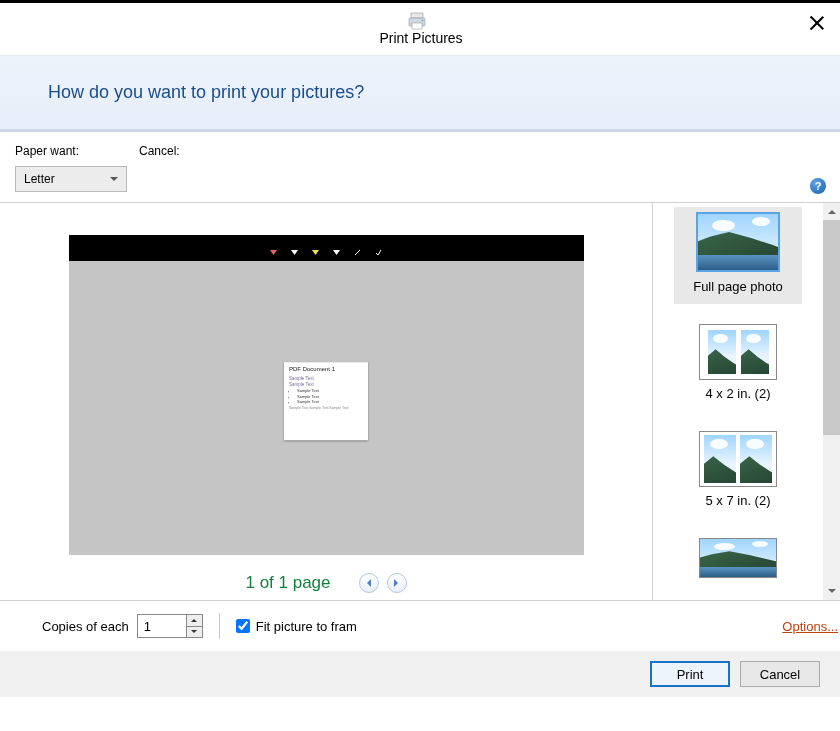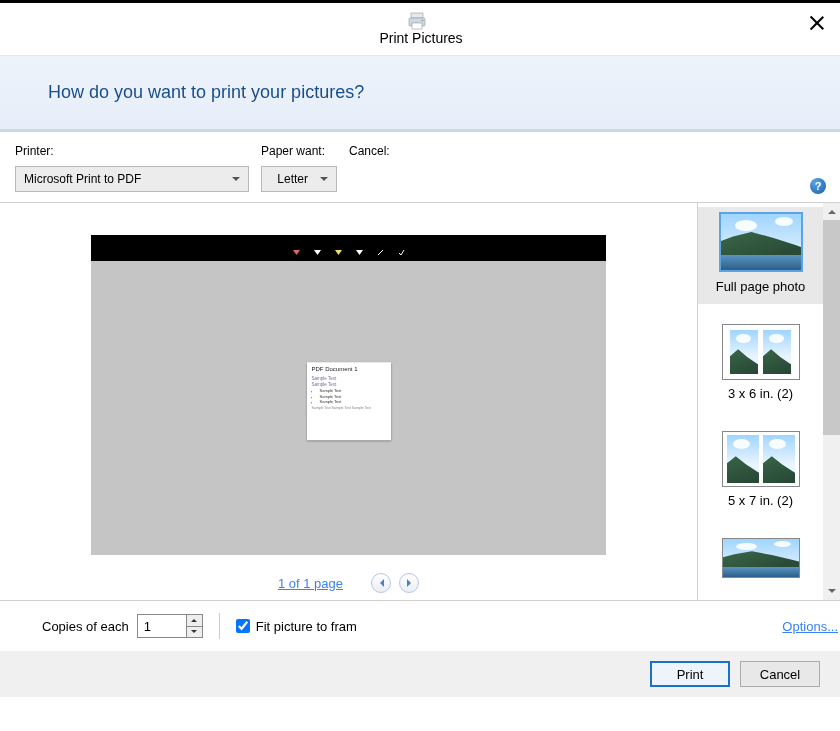--- a/index.html
+++ b/index.html
@@ -26,44 +26,44 @@
   .dd-label { font-size: 12px; margin-bottom: 8px; }
   .dd { position: relative; display: inline-block; }
   .dd select {
     -webkit-appearance: none; appearance: none;
     background: #ececec; border: 1px solid #b9b9b9;
     padding: 5px 28px 5px 8px; font-size: 12px; font-family: inherit;
     cursor: pointer;
   }
   .dd::after { content: ""; position: absolute; right: 9px; top: 50%; margin-top: -2px; border: 4px solid transparent; border-top-color: #555; pointer-events: none; }
   .dd.printer select { width: 234px; }
-  .dd.paper select { width: 76px; text-align: right; }
+  .dd.paper select { width: 112px; }
   .dd.quality select { width: 168px; }
   .help-icon { position: absolute; right: 14px; bottom: 8px; width: 16px; height: 16px; border-radius: 50%; background: radial-gradient(circle at 35% 30%, #5aa4e6, #1a5fa9); color: #fff; font-weight: bold; font-size: 11px; text-align: center; line-height: 16px; cursor: pointer; }
 
   .main-area { display: flex; border-top: 1px solid #d0d0d0; border-bottom: 1px solid #d0d0d0; height: 399px; }
   .preview-col { flex: 1; display: flex; flex-direction: column; align-items: center; justify-content: flex-start; padding-top: 32px; position: relative; }
   .preview-canvas { width: 515px; height: 320px; background: #c5c5c5; position: relative; }
   .preview-top { height: 26px; background: #000; display: flex; justify-content: center; align-items: center; gap: 14px; }
   .mini-tool { width: 7px; height: 7px; display: inline-block; }
   .preview-doc { position: absolute; left: 50%; top: 50%; transform: translate(-50%, -42%); width: 84px; height: 78px; background: #fff; box-shadow: 0 1px 2px rgba(0,0,0,0.4); padding: 4px 5px; font-size: 5px; line-height: 1.3; color: #333; }
   .preview-doc .dtitle { font-size: 6px; color: #222; margin-bottom: 2px; }
   .preview-doc .dline { color: #7a6d9a; font-size: 4.5px; }
   .preview-doc ul { margin-left: 8px; margin-top: 1px; }
   .preview-doc li { font-size: 4px; color: #333; }
   .preview-doc .dfoot { font-size: 3.5px; color: #888; margin-top: 2px; }
 
   .pager-row { display: flex; align-items: center; gap: 28px; margin-top: 18px; }
-  .pager-text { font-size: 13px; color: #3b82f6; text-decoration: underline; }
+  .pager-text { font-size: 17px; color: #15803d; }
   .nav-btn { width: 20px; height: 20px; border-radius: 50%; border: 1px solid #b6c5e2; background: linear-gradient(#fefefe,#e9eff8); display: inline-flex; align-items: center; justify-content: center; cursor: pointer; }
   .nav-btn .tri { width: 0; height: 0; border: 4px solid transparent; }
   .nav-btn.left .tri { border-right-color: #4f7ec5; margin-left: -3px; }
   .nav-btn.right .tri { border-left-color: #4f7ec5; margin-right: -3px; }
 
-  .layout-col { width: 143px; border-left: 1px solid #d0d0d0; background: #fff; overflow: hidden; position: relative; padding-top: 0; }
+  .layout-col { width: 188px; border-left: 1px solid #d0d0d0; background: #fff; overflow: hidden; position: relative; padding-top: 0; }
   .scrollbar { position: absolute; right: 0; top: 0; width: 17px; height: 100%; background: #f0f0f0; }
   .scroll-arrow { width: 17px; height: 17px; background: #f0f0f0; display: flex; align-items: center; justify-content: center; }
   .scroll-arrow .ch { width: 0; height: 0; border: 4px solid transparent; }
   .scroll-arrow.up .ch { border-bottom-color: #666; margin-top: -3px; }
   .scroll-arrow.down { position: absolute; bottom: 0; }
   .scroll-arrow.down .ch { border-top-color: #666; margin-bottom: -3px; }
   .scroll-thumb { position: absolute; right: 0; top: 17px; width: 17px; height: 215px; background: #c8c8c8; }
 
   .layout-list { padding: 4px 17px 0 0; display: flex; flex-direction: column; align-items: center; }
   .layout-item { text-align: center; padding: 6px 0 10px 0; width: 128px; }
@@ -89,21 +89,21 @@
   .spinner input { width: 48px; border: none; padding: 0 6px; font-size: 13px; outline: none; }
   .spin-btns { display: flex; flex-direction: column; width: 16px; border-left: 1px solid #888; }
   .spin-btn { flex: 1; background: #eee; display: flex; align-items: center; justify-content: center; cursor: pointer; }
   .spin-btn + .spin-btn { border-top: 1px solid #888; }
   .spin-btn .t { width: 0; height: 0; border: 3px solid transparent; }
   .spin-btn.up .t { border-bottom-color: #333; margin-top: -2px; }
   .spin-btn.dn .t { border-top-color: #333; margin-bottom: -2px; }
   .sep { width: 1px; height: 26px; background: #ccc; margin: 0 16px; }
   .fit-check { display: flex; align-items: flex-start; gap: 6px; font-size: 13px; }
   .fit-check input { width: 14px; height: 14px; }
-  .options-link { margin-left: auto; font-size: 13px; color: #3b82f6; text-decoration: underline; cursor: pointer; }
+  .options-link { margin-left: auto; font-size: 13px; color: #c2410c; text-decoration: underline; cursor: pointer; }
 
   .footer { background: #f0f0f0; height: 46px; display: flex; align-items: center; justify-content: flex-end; padding-right: 20px; gap: 10px; }
   .btn { width: 80px; height: 26px; font-size: 13px; font-family: inherit; cursor: pointer; background: #e8e8e8; border: 1px solid #aaa; }
   .btn.primary { border: 2px solid #1a72c7; background: #eef4fb; }
 </style>
 </head>
 <body>
 
 <div class="top-border"></div>
 
@@ -119,24 +119,20 @@
   <span class="titlebar-title">Print Pictures</span>
 </div>
 <div class="close-btn"></div>
 
 <div class="header-band">
   <h1>How do you want to print your pictures?</h1>
 </div>
 
 <div class="dropdown-row">
   <div class="dd-group">
-    <span class="dd-label">Printer:</span>
-    <span class="dd printer"><select><option>Microsoft Print to PDF</option></select></span>
-  </div>
-  <div class="dd-group">
     <span class="dd-label">Paper want:</span>
     <span class="dd paper"><select><option>Letter</option></select></span>
   </div>
   <div class="dd-group">
     <span class="dd-label">Cancel:</span>
   </div>
   <div class="help-icon">?</div>
 </div>
 
 <div class="main-area">
@@ -209,21 +205,21 @@
                 <span class="m"></span>
               </div>
             </div>
           <div style="width:28px;height:44px;">
               <div class="portrait-photo">
                 <span class="c"></span>
                 <span class="m"></span>
               </div>
             </div>
         </div>
-        <div class="layout-label">3 x 6 in. (2)</div>
+        <div class="layout-label">4 x 2 in. (2)</div>
       </div>
 
       <div class="layout-item" style="margin-top:14px;">
         <div class="layout-thumb" style="width:78px;height:56px; padding:3px; gap:4px;">
           <div style="width:32px;height:48px;">
               <div class="portrait-photo">
                 <span class="c"></span>
                 <span class="m"></span>
               </div>
             </div>

